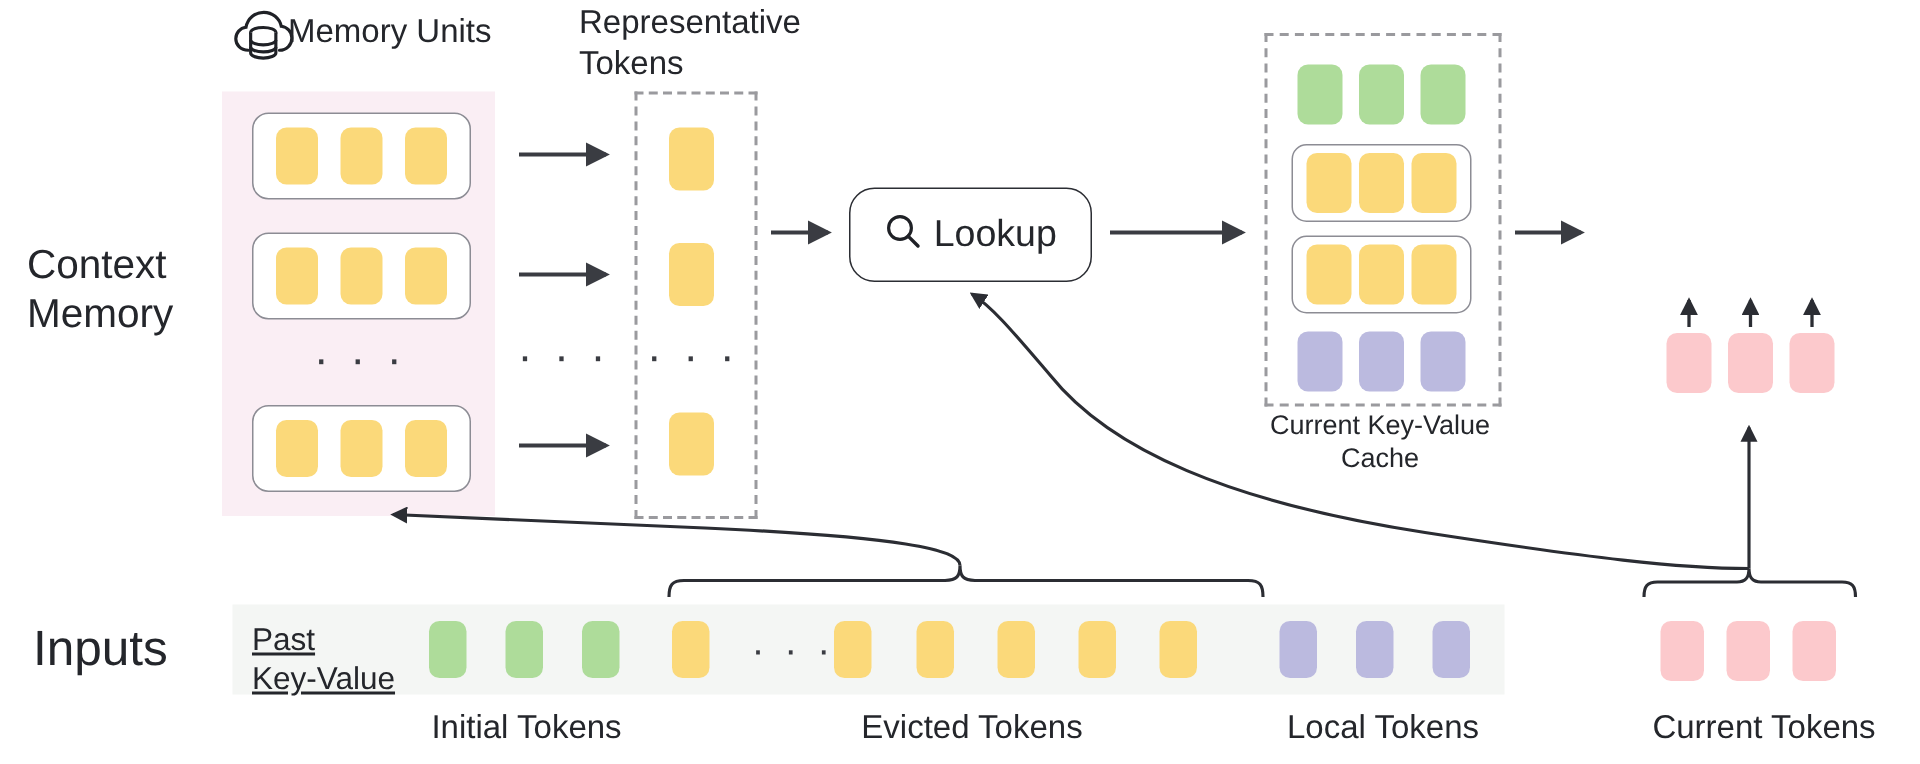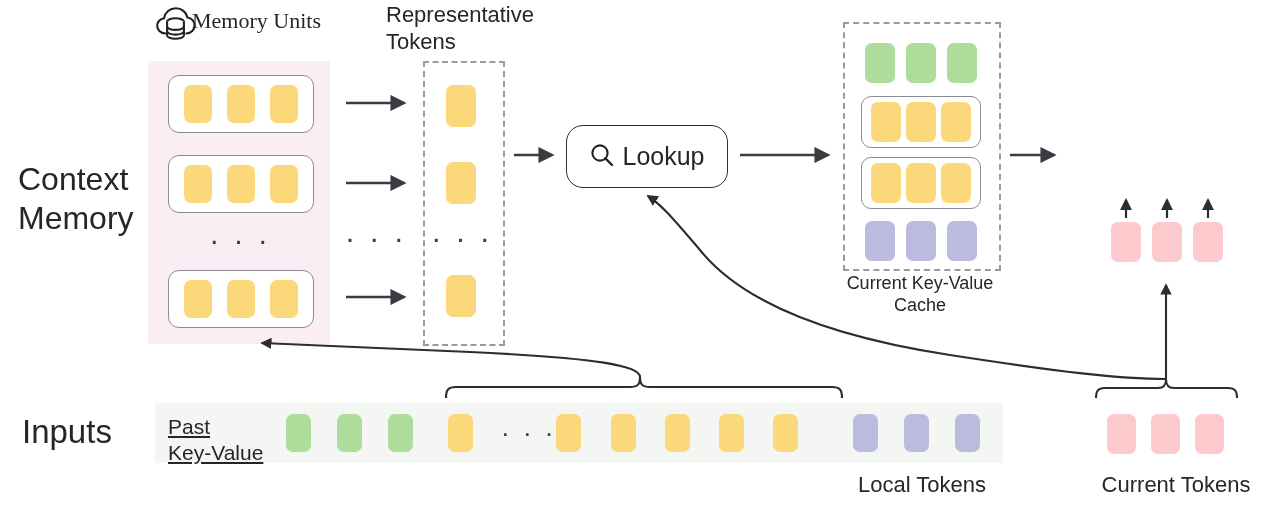--- a/index.html
+++ b/index.html
@@ -4,25 +4,25 @@
 <style>
   html,body{margin:0;padding:0;background:#ffffff;}
   body{width:1280px;height:509px;position:relative;overflow:hidden;
        font-family:"Liberation Sans","DejaVu Sans",sans-serif;color:#24262b;}
   #stage{position:absolute;left:0;top:0;width:1280px;height:509px;}
 
   .abs{position:absolute;}
   .lbl{position:absolute;color:#24262b;line-height:1.22;white-space:pre;}
 
   
-  #context-memory-label{left:18px;top:160px;width:130px;font-size:32px;}
+  #context-memory-label{left:18px;top:160px;width:130px;font-size:27px;}
   #inputs-label{left:22px;top:412px;font-size:33px;}
 
   
-  #memory-units-label{left:192px;top:8px;font-size:22px;font-family:Liberation Serif, serif;}
+  #memory-units-label{left:192px;top:8px;font-size:22px;}
   #cloud-db-icon{left:155px;top:2px;width:44px;height:44px;}
 
   
   #rep-tokens-label{left:386px;top:2px;width:166px;font-size:22px;}
 
   
   #memory-panel{left:148px;top:61px;width:182px;height:283px;background:#faeef4;}
   .memory-unit{position:absolute;left:168px;width:144px;height:56px;
       border:1.4px solid #8c8c94;border-radius:11px;background:#ffffff;
       display:flex;align-items:center;justify-content:space-evenly;}
@@ -207,20 +207,22 @@
   <span class="tok tok-y in-tok" style="left:773px"></span>
 
   <span class="tok tok-p in-tok" style="left:853px"></span>
   <span class="tok tok-p in-tok" style="left:904px"></span>
   <span class="tok tok-p in-tok" style="left:955px"></span>
 
   <span class="tok tok-k cur-tok" style="left:1107px"></span>
   <span class="tok tok-k cur-tok" style="left:1151px"></span>
   <span class="tok tok-k cur-tok" style="left:1195px"></span>
 
+  <div class="caption" id="initial-tokens-label">Initial Tokens</div>
+  <div class="caption" id="evicted-tokens-label">Evicted Tokens</div>
   <div class="caption" id="local-tokens-label">Local Tokens</div>
   <div class="caption" id="current-tokens-label">Current Tokens</div>
 
   <svg class="overlay" viewBox="0 0 1280 509">
     <defs>
       <marker id="ah" viewBox="0 0 10 10" refX="8.4" refY="5" markerWidth="6.2" markerHeight="6.2" orient="auto-start-reverse">
         <path d="M0 0 L10 5 L0 10 z" fill="#3a3c42"></path>
       </marker>
       <marker id="ahb" viewBox="0 0 10 10" refX="8.4" refY="5" markerWidth="5.4" markerHeight="5.4" orient="auto-start-reverse">
         <path d="M0 0 L10 5 L0 10 z" fill="#2b2d33"></path>

